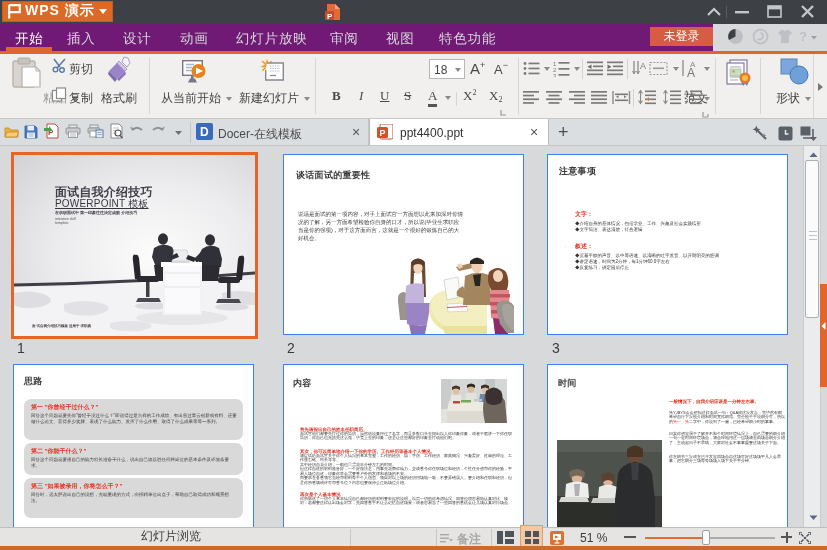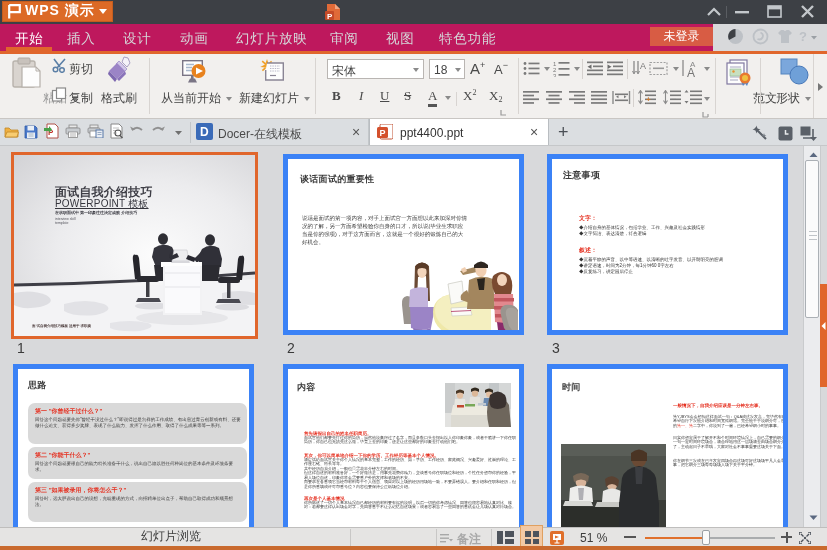--- a/index.html
+++ b/index.html
@@ -10,21 +10,21 @@
 
 #titlebar { left:0; top:0; width:827px; height:24px; background:#3D4045; }
 #wpsbtn { left:2px; top:1px; width:111px; height:21px; background:#DC6A26; border:1px solid #c55d1e; }
 #wpsflag { left:8px; top:4px; }
 #wpstxt { left:25px; top:2px; color:#fff; font-size:14px; font-weight:bold; letter-spacing:1px;}
 #wpsarrow { left:99px; top:9px; width:0; height:0; border-left:4px solid transparent; border-right:4px solid transparent; border-top:5px solid #fff; }
 #doctitle { left:0; top:4px; width:827px; text-align:center; color:#C8CBCF; font-size:12px; }
 #titleicon { left:325px; top:3px; }
 .winbtn { color:#C3C7CB; top:0px; height:24px; }
 
-#menubar { left:0; top:24px; width:713px; height:27px; background:#be185d; }
+#menubar { left:0; top:24px; width:713px; height:27px; background:#701a75; }
 #menuorange { left:0; top:51px; width:827px; height:3px; background:#E0662C; }
 .menuitem { top:6px; color:#D5D7D9; font-size:13.5px; letter-spacing:0.8px;}
 #mi-active { color:#fff; }
 #tab-underline { left:6px; top:23px; width:46px; height:4px; background:#E0662C; }
 #loginbtn { left:650px; top:3px; width:63px; height:19px; background:#D85C44; color:#fff; font-size:12px; text-align:center; line-height:19px; }
 
 
 #ribbon { left:0; top:54px; width:827px; height:65px; background:#F2F0EE; border-bottom:1px solid #C9C6C3; }
 .rsep { position:absolute; top:4px; width:1px; height:56px; background:#D8D4D1; }
 .rlabel { position:absolute; font-size:12px; color:#444; }
@@ -33,21 +33,21 @@
 
 #tabbar { left:0; top:119px; width:827px; height:27px; background:#DBDEE1; border-bottom:1px solid #C5C7C9; }
 .qicon { position:absolute; top:4px; }
 #doctab1 { left:192px; top:0; width:177px; height:26px; border-right:1px solid #c3c7ca; color:#4a4a4a; font-size:12px; }
 #doctab2 { left:369px; top:0; width:180px; height:26px; background:#fff; border-left:1px solid #b9bdc1; border-right:1px solid #b9bdc1; color:#333; font-size:12px; }
 .tabx { position:absolute; top:5px; color:#555; font-size:14px; }
 #plusbtn { left:558px; top:3px; color:#4a4f55; font-size:18px; }
 
 
 #content { left:0; top:146px; width:827px; height:381px; background:#D8D9DB; }
-.slide { position:absolute; background:#fff; border:5px solid #3b82f6; width:241px; height:181px; overflow:hidden; }
+.slide { position:absolute; background:#fff; border:1px solid #3b82f6; width:241px; height:181px; overflow:hidden; }
 .slidenum { position:absolute; color:#3a3a3a; font-size:14px; }
 #sel { left:11px; top:152px; width:247px; height:187px; border:3px solid #E0662C; background:#fff; overflow:hidden;}
 .tiny { position:absolute; transform-origin:0 0; transform:scale(0.5); color:#4a4a4a; }
 
 #vscroll { left:803px; top:146px; width:18px; height:381px; background:#EBECEE; border-left:1px solid #C9CBCD; border-right:1px solid #C9CBCD; }
 #vthumb { position:absolute; left:1px; top:14px; width:14px; height:158px; background:#FBFBFB; border:1px solid #ABB0B5; border-radius:2px; }
 #sidetab { left:820px; top:284px; width:7px; height:103px; background:#E0662C; }
 
 
 #statusbar { left:0; top:527px; width:827px; height:19px; background:#E5E4E3; border-top:1px solid #BFBEBD; }
@@ -116,25 +116,24 @@
 
   <div class="rlabel gray" style="left:8px; top:36px;">粘贴 <span class="dn"></span></div>
   <div class="rlabel" style="left:69px; top:7px;">剪切</div>
   <div class="rlabel" style="left:69px; top:36px;">复制</div>
   <div class="rlabel" style="left:101px; top:36px;">格式刷</div>
   <div class="rsep" style="left:149px"></div>
   <div class="rlabel" style="left:161px; top:36px;">从当前开始 <span class="dn"></span></div>
   <div class="rlabel" style="left:239px; top:36px;">新建幻灯片 <span class="dn"></span></div>
   <div class="rsep" style="left:315px"></div>
 
-  <div class="abs" style="left:327px; top:5px; width:97px; height:20px; background:#fff; border:1px solid #b9b5b2; font-size:12px; color:#444; padding:3px 4px;">宋体<span class="dn" style="position:absolute; right:4px; top:8px;"></span></div>
   <div class="abs" style="left:429px; top:5px; width:36px; height:20px; background:#fff; border:1px solid #b9b5b2; font-size:12px; color:#444; padding:3px 4px;">18<span class="dn" style="position:absolute; right:3px; top:8px;"></span></div>
   <div class="rsep" style="left:518px"></div>
   <div class="rsep" style="left:715px"></div>
-  <div class="rlabel" style="left:753px; top:36px;">范文</div>
+  <div class="rlabel" style="left:684px; top:36px;">范文</div>
   <div class="rsep" style="left:760px"></div>
   <div class="rlabel" style="left:776px; top:36px;">形状 <span class="dn"></span></div>
   <div class="abs" style="left:813px; top:0; width:14px; height:64px; border-left:1px solid #d8d4d1;"></div>
   <svg class="abs" style="left:816px; top:28px;" width="8" height="10">
       <path d="M2 1 L7 5 L2 9 Z" fill="#777"></path>
     </svg>
 
   <svg class="abs" style="left:10px; top:3px;" width="34" height="32">
     <rect x="3" y="4" width="22" height="26" rx="2" fill="#D9D4CF" stroke="#B8B2AC" stroke-width="1.4"></rect>
     <rect x="8" y="1" width="12" height="6" rx="1" fill="#C8C2BC" stroke="#B0AAA4" stroke-width="1"></rect>

